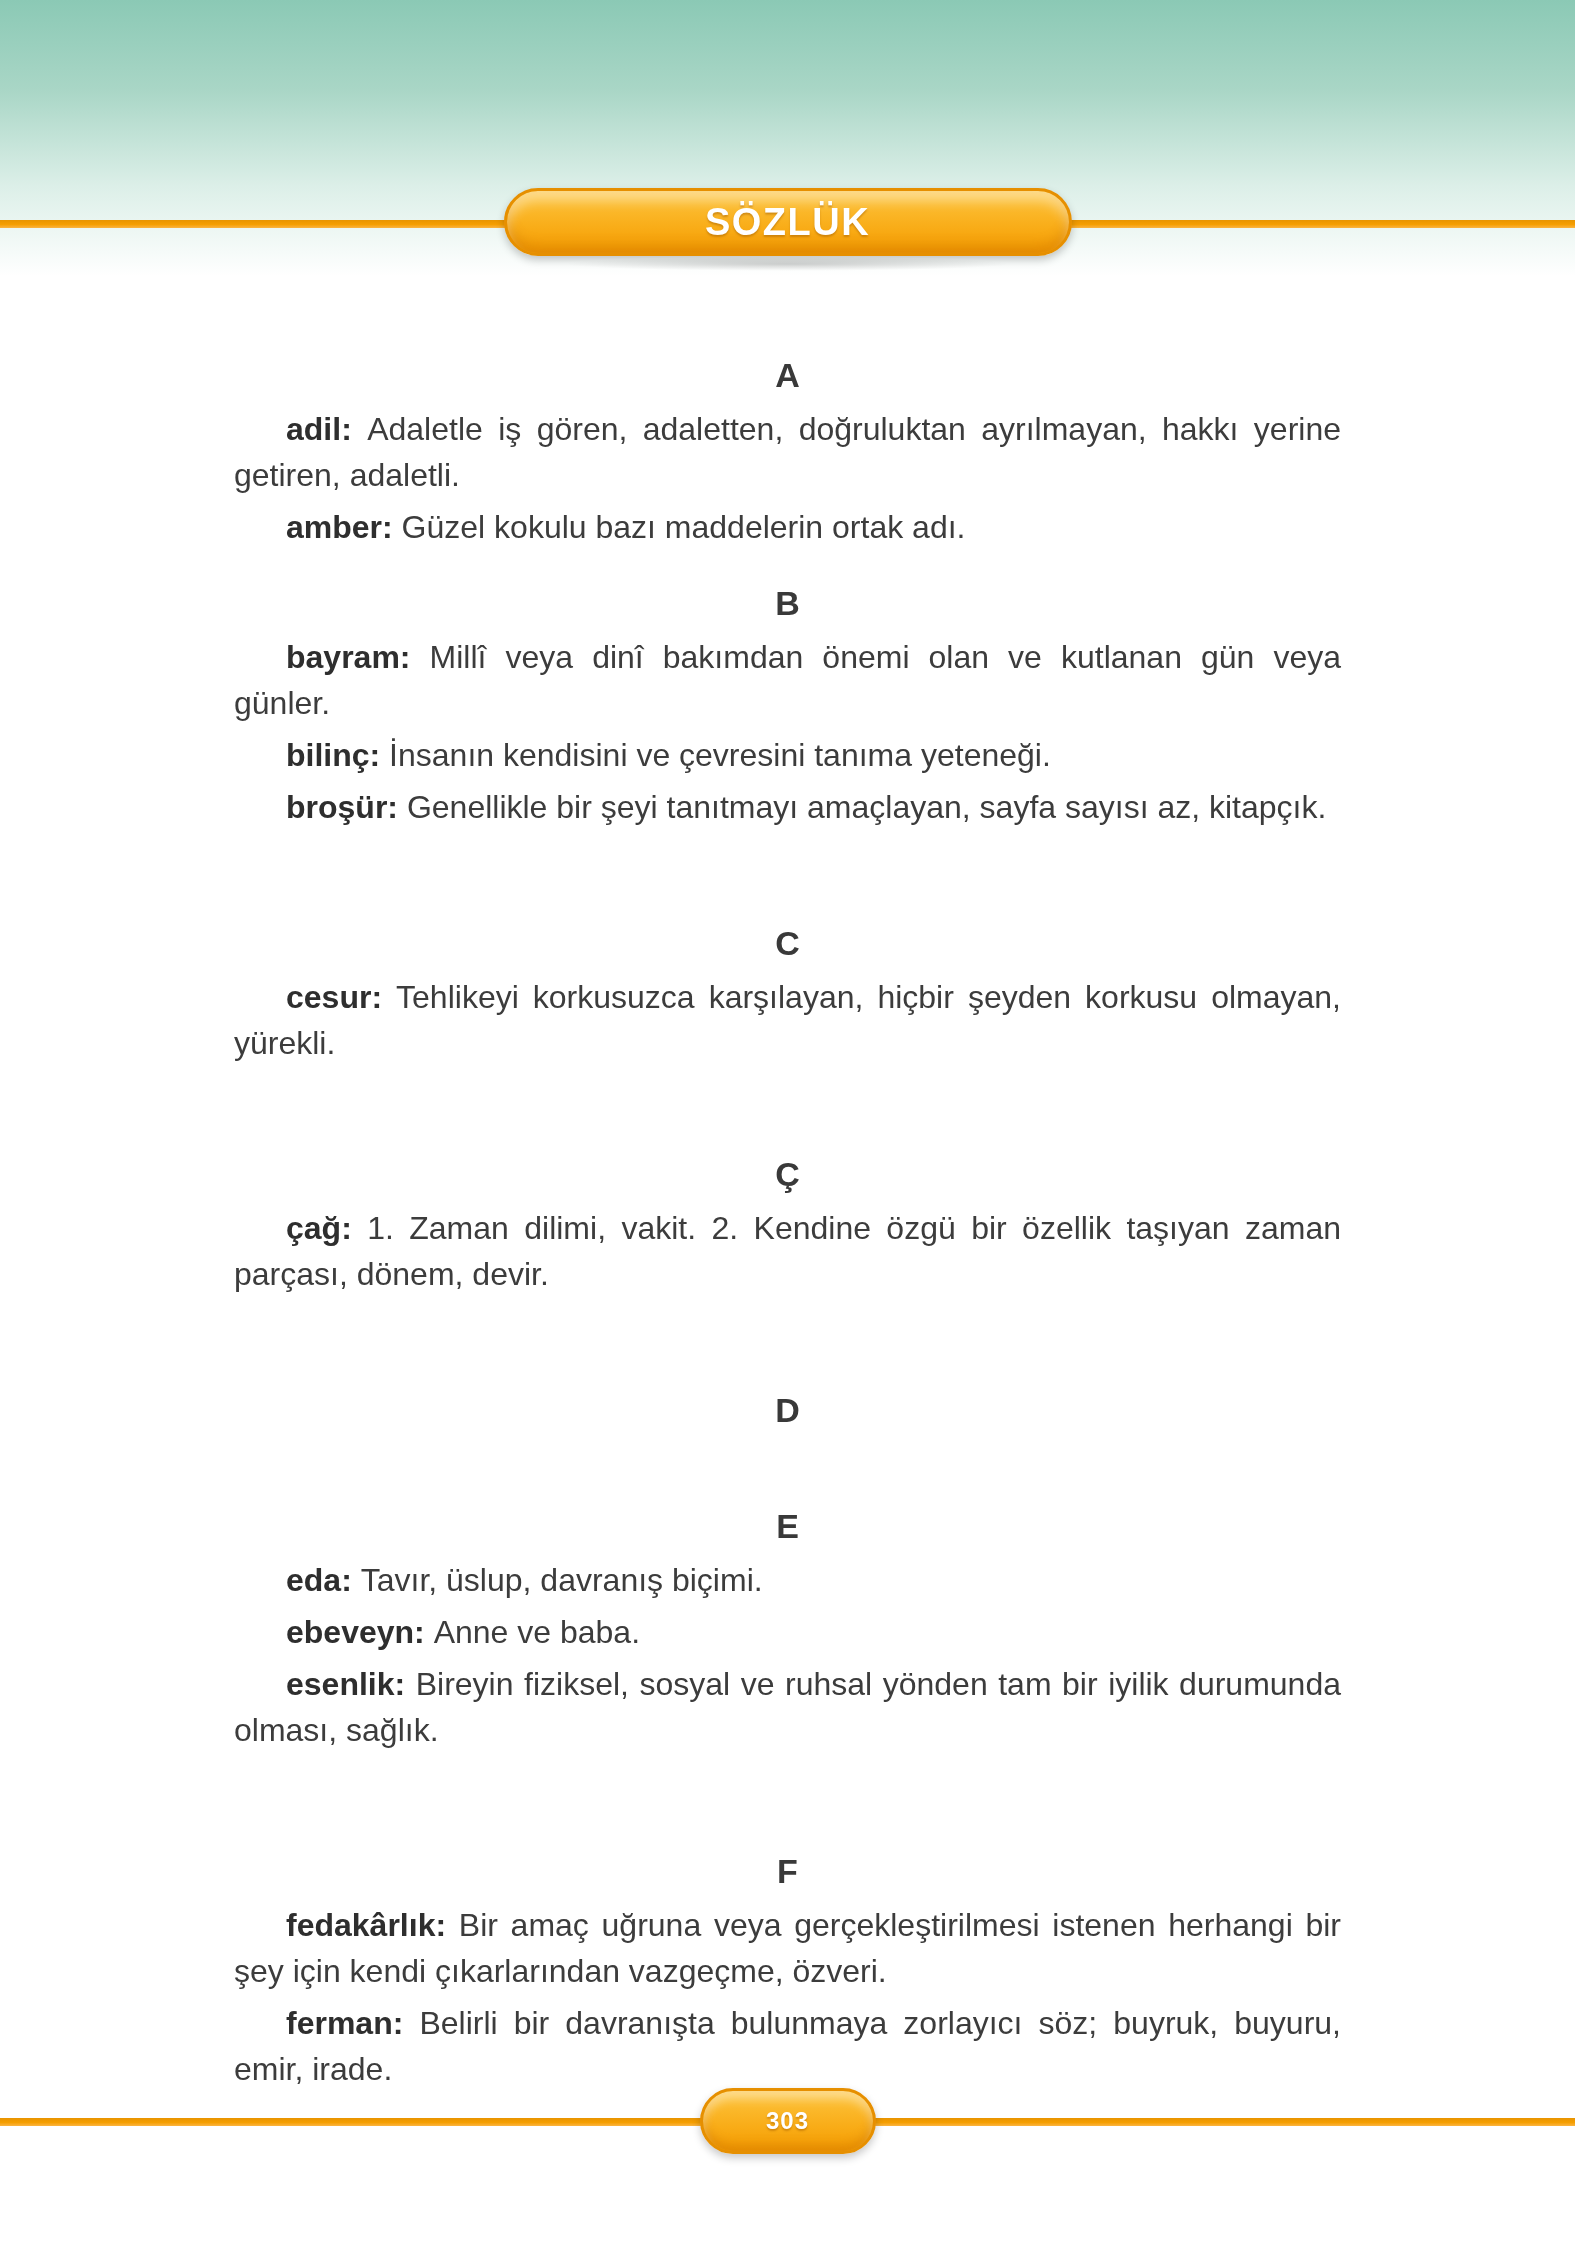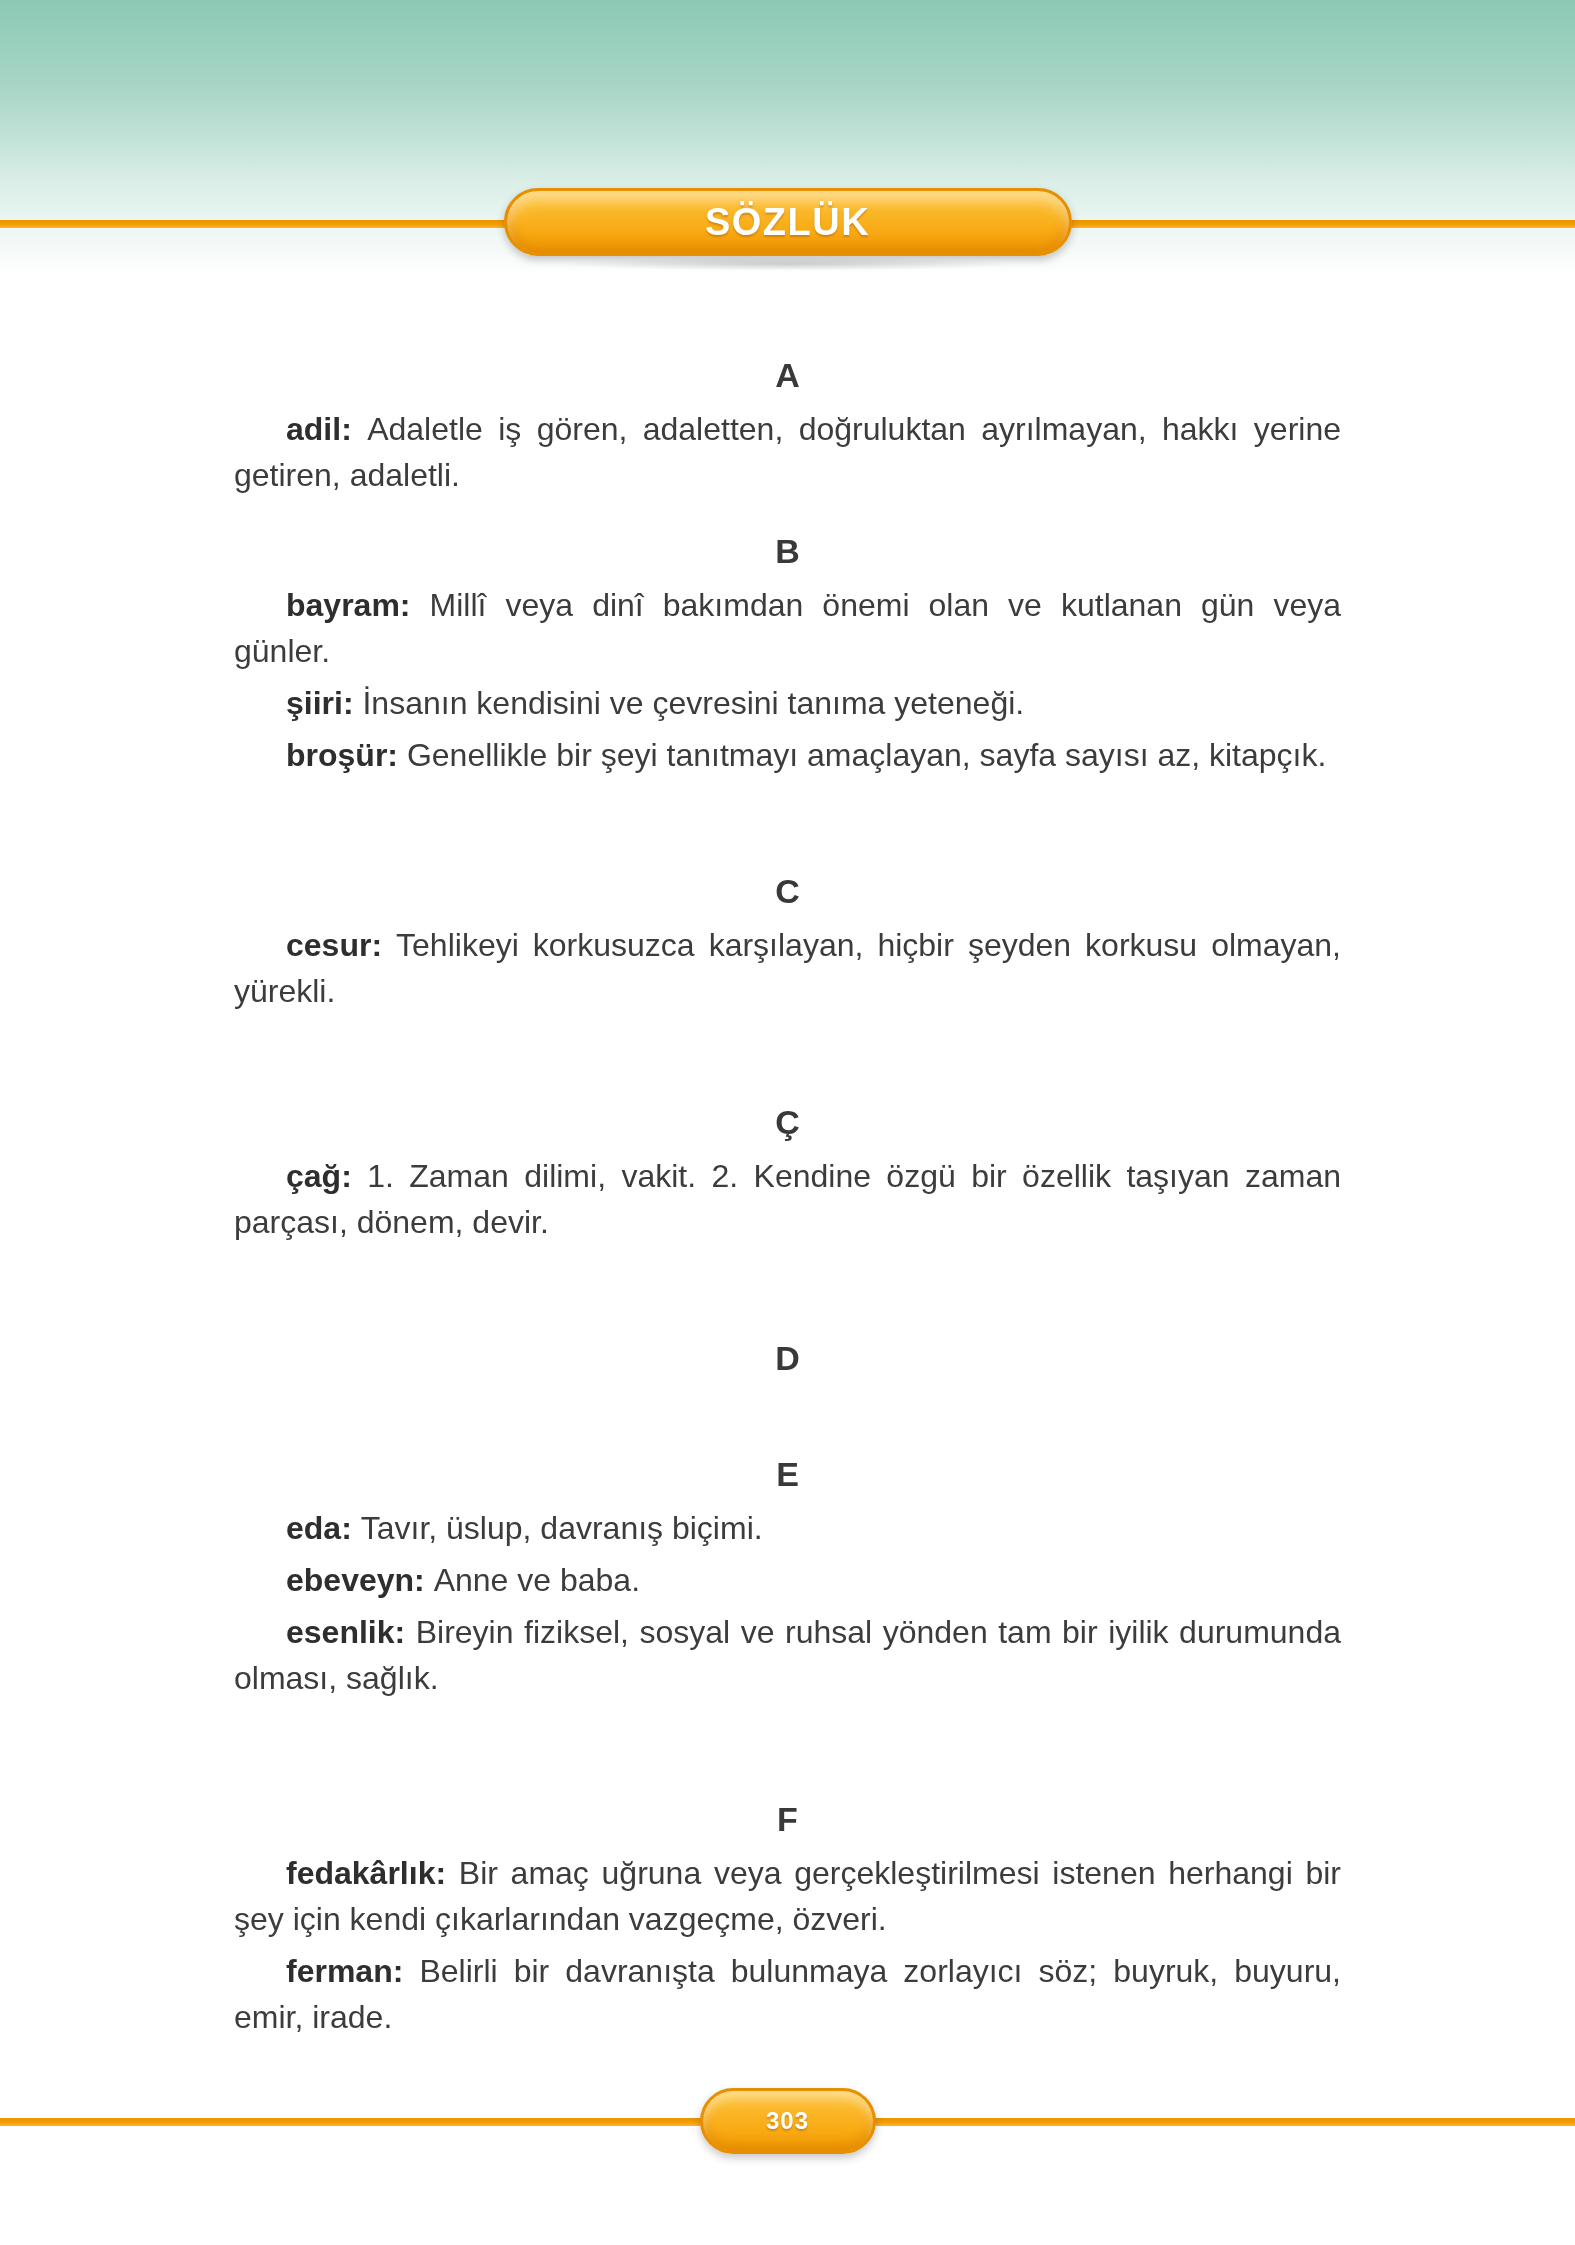--- a/index.html
+++ b/index.html
@@ -152,25 +152,26 @@
     <div class="header-rule"></div>
     <div class="header-pill">
       <span class="pill-text">SÖZLÜK</span>
     </div>
   </header>
 
   <main class="glossary">
       <section class="glossary-section">
         <h2 class="letter-heading">A</h2>
         <p class="entry"><span class="term">adil: </span><span>Adaletle iş gören, adaletten, doğruluktan ayrılmayan, hakkı yerine getiren, adaletli.</span></p>
+        <p class="entry"><span class="term">amber: </span><span>Güzel kokulu bazı maddelerin ortak adı.</span></p>
       </section>
       <section class="glossary-section">
         <h2 class="letter-heading">B</h2>
         <p class="entry"><span class="term">bayram: </span><span>Millî veya dinî bakımdan önemi olan ve kutlanan gün veya günler.</span></p>
-        <p class="entry"><span class="term">şiiri: </span><span>İnsanın kendisini ve çevresini tanıma yeteneği.</span></p>
+        <p class="entry"><span class="term">bilinç: </span><span>İnsanın kendisini ve çevresini tanıma yeteneği.</span></p>
         <p class="entry"><span class="term">broşür: </span><span>Genellikle bir şeyi tanıtmayı amaçlayan, sayfa sayısı az, kitapçık.</span></p>
       </section>
       <section class="glossary-section">
         <h2 class="letter-heading">C</h2>
         <p class="entry"><span class="term">cesur: </span><span>Tehlikeyi korkusuzca karşılayan, hiçbir şeyden korkusu olmayan, yürekli.</span></p>
       </section>
       <section class="glossary-section">
         <h2 class="letter-heading">Ç</h2>
         <p class="entry"><span class="term">çağ: </span><span>1. Zaman dilimi, vakit. 2. Kendine özgü bir özellik taşıyan zaman parçası, dönem, devir.</span></p>
       </section>

